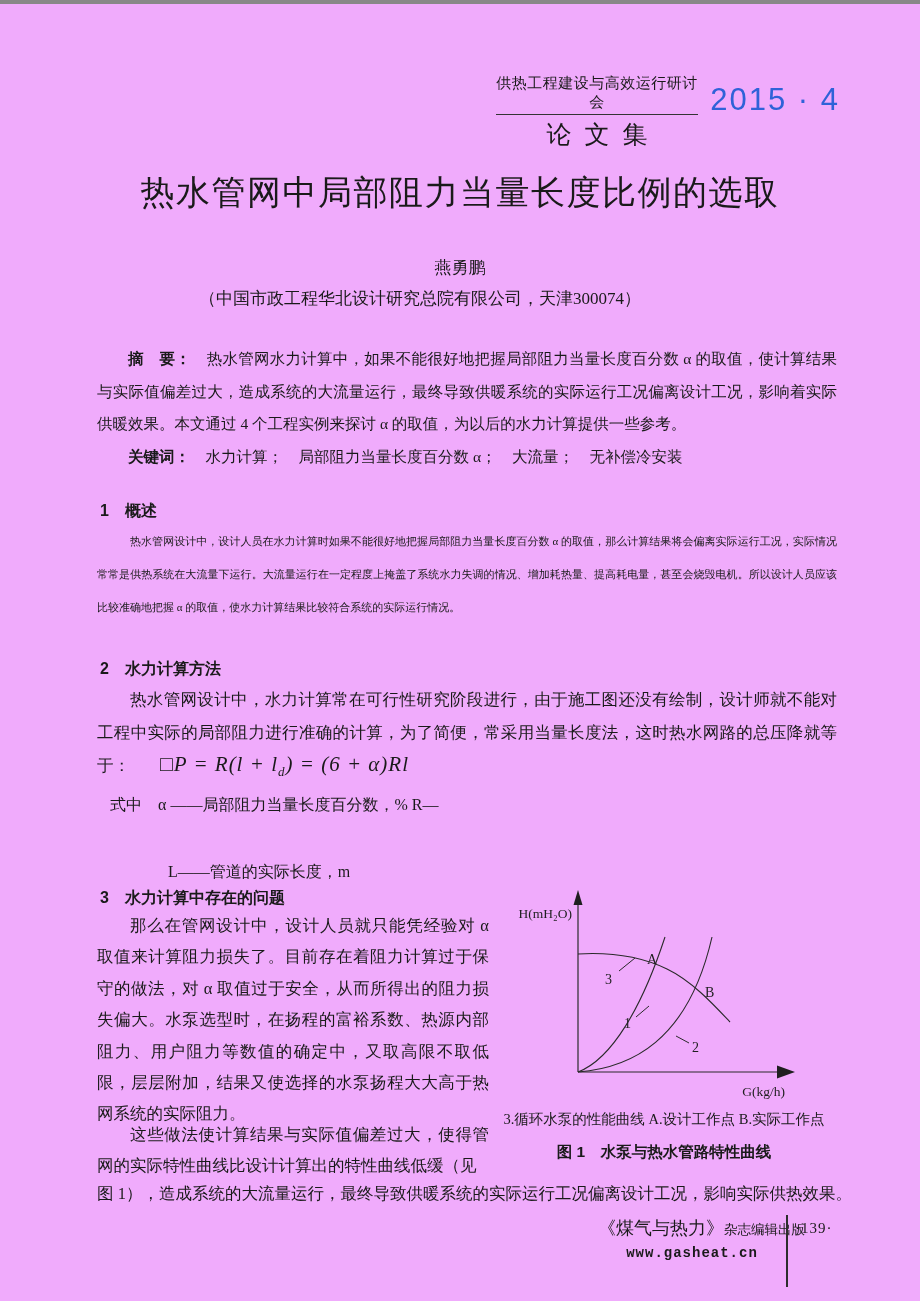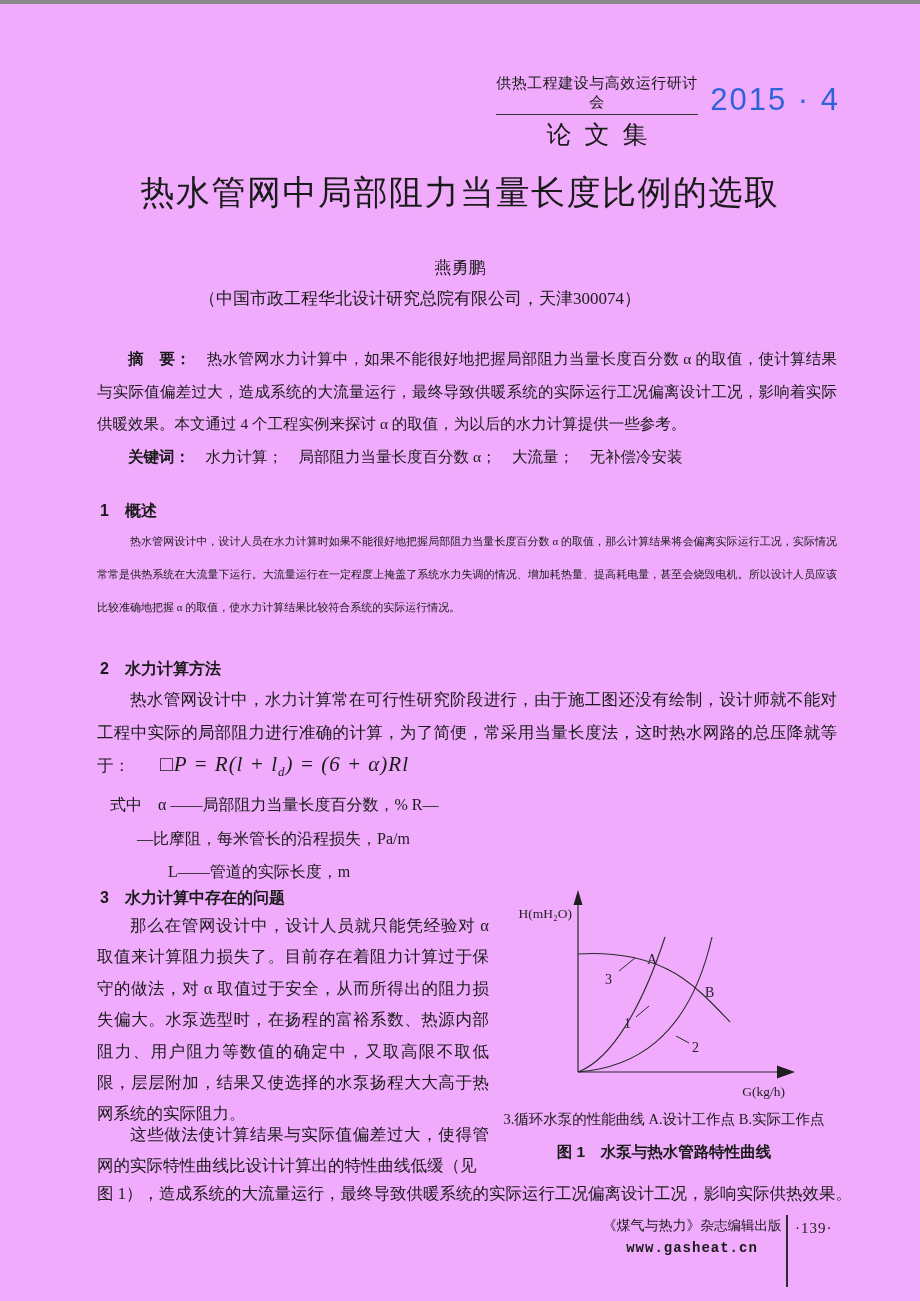--- a/index.html
+++ b/index.html
@@ -47,21 +47,21 @@
   .closing { top:1179px; left:97px; width:740px; font-size:16.5px; white-space:nowrap; }
 
   
   .fig-svg { top:885px; left:492px; }
   .fig-cap { top:1102px; left:480px; width:368px; text-align:center; font-size:14.5px; line-height:27px; }
   .fig-cap .cap-bold { font-family:"Liberation Sans","DejaVu Sans",sans-serif; font-weight:bold; font-size:15.5px; margin-top:5px; }
   svg text { font-family:"Liberation Serif","DejaVu Serif",serif; fill:#1f1f1f; }
 
   
   .foot-pub { top:1212px; left:598px; width:188px; text-align:center; white-space:nowrap; }
-  .foot-journal { font-size:14px; }
+  .foot-journal { font-size:18px; }
   .foot-suffix { font-size:13.5px; }
   .foot-url { font-family:"Liberation Mono","DejaVu Sans Mono",monospace; font-weight:bold; font-size:14px; letter-spacing:1px; margin-top:5px; }
   .foot-div { top:1211px; left:786px; height:72px; width:0; border-left:2px solid #2d2d2d; }
   .foot-page { top:1216px; left:795px; font-size:15px; letter-spacing:1px; }
 </style>
 </head>
 <body>
 
 <div class="page">
 
@@ -83,21 +83,20 @@
   </div>
 
   <div class="abs h h1">1　概述</div>
   <div class="abs p1">热水管网设计中，设计人员在水力计算时如果不能很好地把握局部阻力当量长度百分数 α 的取值，那么计算结果将会偏离实际运行工况，实际情况常常是供热系统在大流量下运行。大流量运行在一定程度上掩盖了系统水力失调的情况、增加耗热量、提高耗电量，甚至会烧毁电机。所以设计人员应该比较准确地把握 α 的取值，使水力计算结果比较符合系统的实际运行情况。</div>
 
   <div class="abs h h2">2　水力计算方法</div>
   <div class="abs p2">热水管网设计中，水力计算常在可行性研究阶段进行，由于施工图还没有绘制，设计师就不能对工程中实际的局部阻力进行准确的计算，为了简便，常采用当量长度法，这时热水网路的总压降就等于：</div>
 
   <div class="abs formula"><span>□P = R(l + l</span><sub>d</sub><span>) = (6 + α)Rl</span></div>
   <div class="abs note n1">式中　α ——局部阻力当量长度百分数，% R—</div>
-  <div class="abs note n2">—比摩阻，每米管长的沿程损失，Pa/m</div>
   <div class="abs note n3">L——管道的实际长度，m</div>
 
   <div class="abs h h3">3　水力计算中存在的问题</div>
   <div class="abs colL-p1">那么在管网设计中，设计人员就只能凭经验对 α 取值来计算阻力损失了。目前存在着阻力计算过于保守的做法，对 α 取值过于安全，从而所得出的阻力损失偏大。水泵选型时，在扬程的富裕系数、热源内部阻力、用户阻力等数值的确定中，又取高限不取低限，层层附加，结果又使选择的水泵扬程大大高于热网系统的实际阻力。</div>
   <div class="abs colL-p2">这些做法使计算结果与实际值偏差过大，使得管网的实际特性曲线比设计计算出的特性曲线低缓（见</div>
   <div class="abs closing">图 1），造成系统的大流量运行，最终导致供暖系统的实际运行工况偏离设计工况，影响实际供热效果。</div>
 
   <svg class="abs fig-svg" width="310" height="215" viewBox="0 0 310 215">
 
     <line x1="86" y1="14" x2="86" y2="183" stroke="#2a2a2a" stroke-width="1.2"></line>

